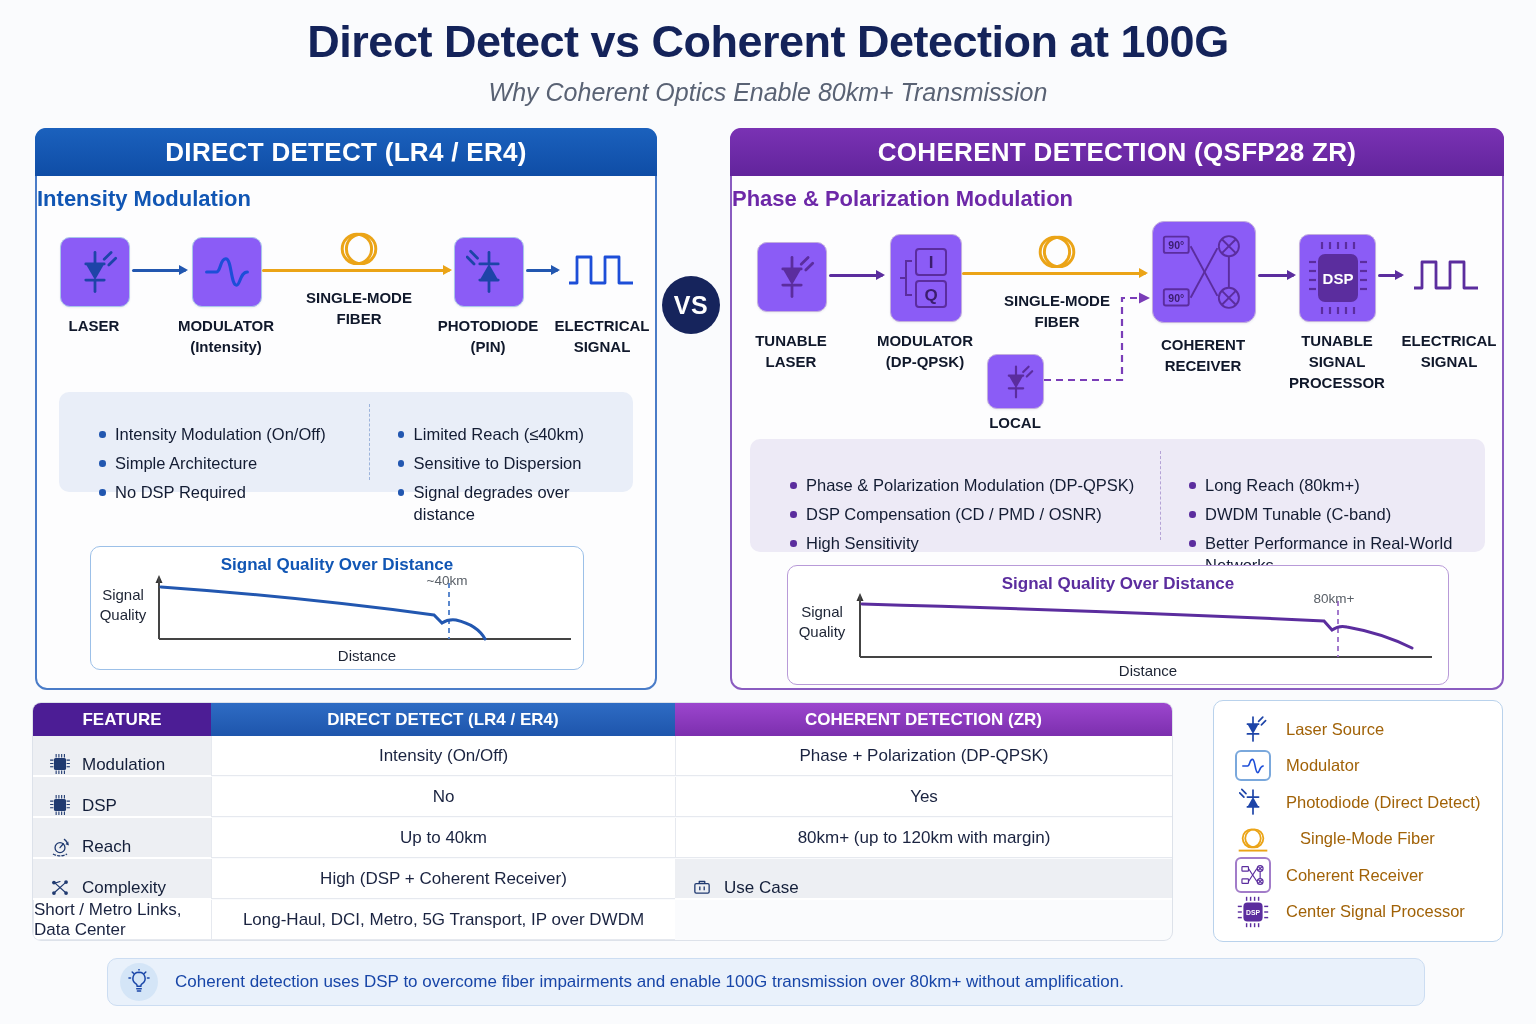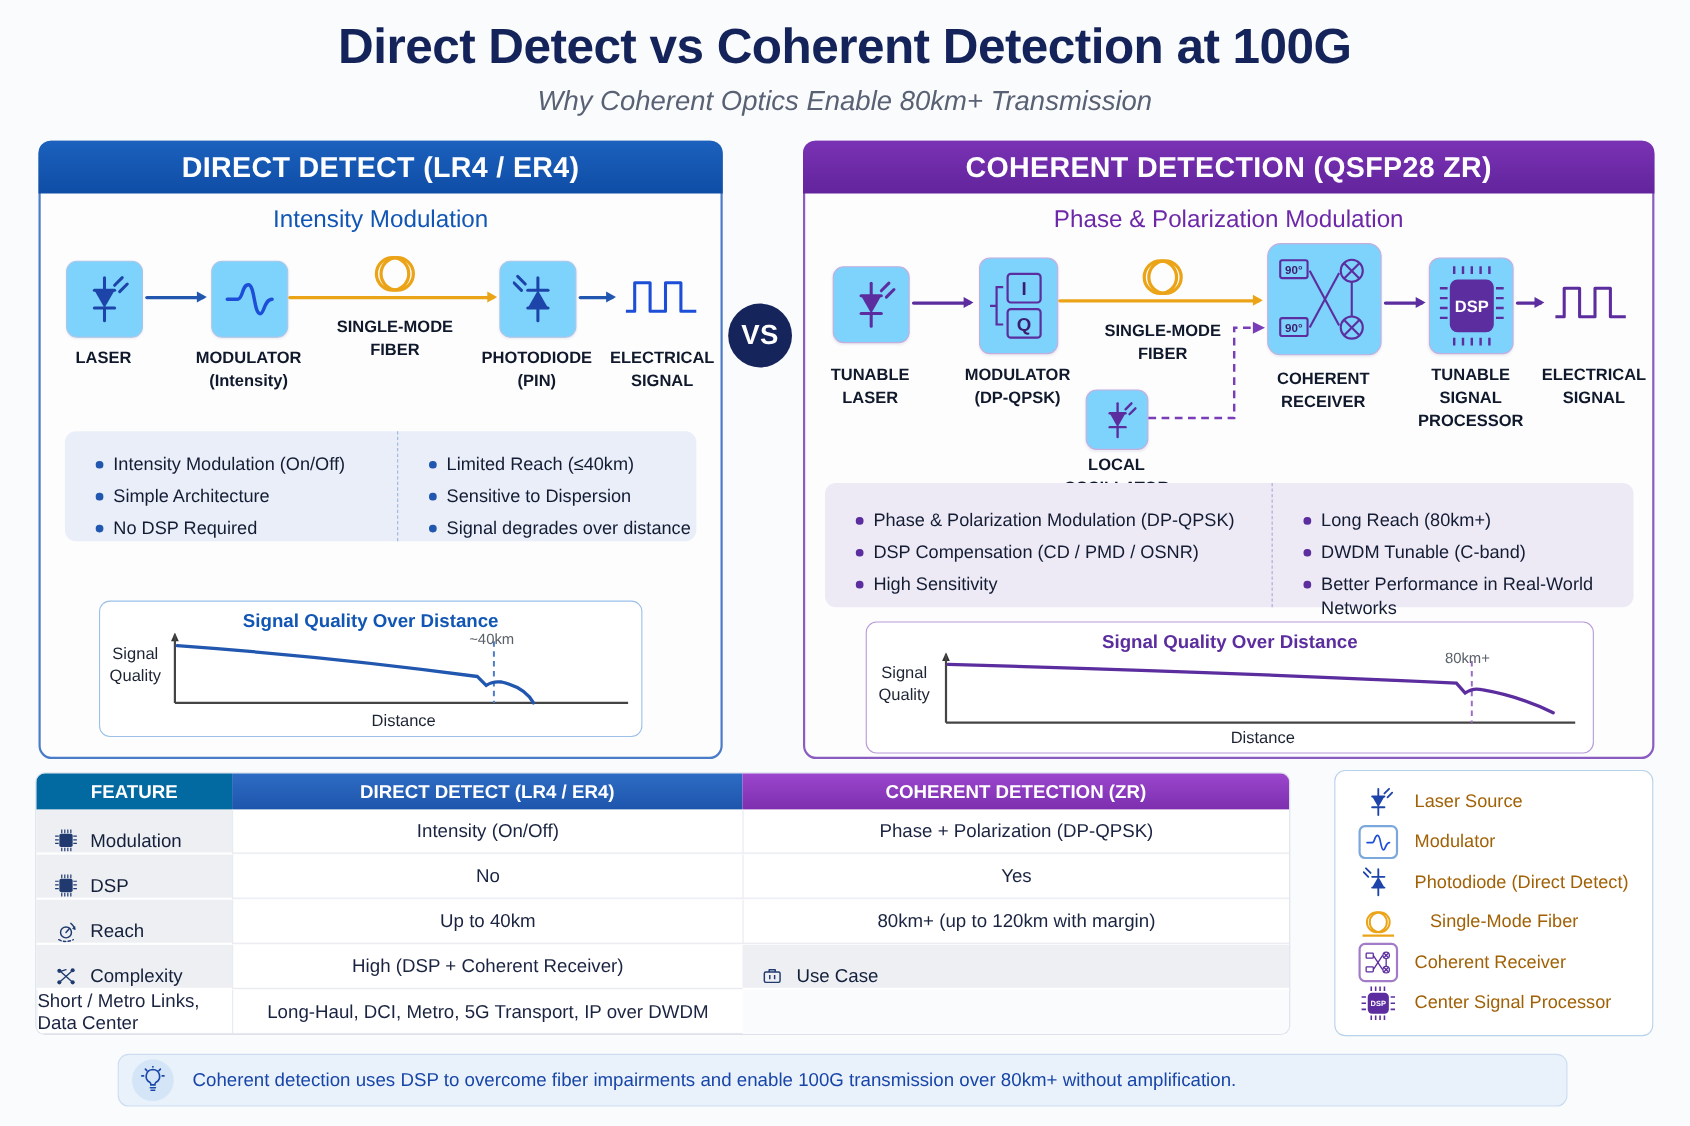--- a/index.html
+++ b/index.html
@@ -15,44 +15,44 @@
 
   
   .panel{position:absolute;background:#fdfdfe;border-radius:12px}
   .panel.left{left:35px;top:128px;width:618px;height:558px;border:2px solid #4a7cc8}
   .panel.right{left:730px;top:128px;width:770px;height:558px;border:2px solid #8a5cc0}
   .phead{position:absolute;left:-2px;top:-2px;right:-2px;height:48px;line-height:48px;
          text-align:center;color:#fff;font-weight:800;font-size:26px;
          border-radius:11px 11px 0 0;letter-spacing:.3px}
   .phead.blue{background:linear-gradient(180deg,#1b61bd,#0f4da6)}
   .phead.purple{background:linear-gradient(180deg,#7a32b4,#62249c)}
-  .psub{position:absolute;left:0;right:0;top:56px;text-align:center;font-size:22px;font-weight:400}
+  .psub{position:absolute;left:0;right:0;top:56px;font-size:22px;font-weight:700}
   .psub.blue{color:#1156b4}.psub.purple{color:#6d28a8}
 
   
-  .ibox{width:68px;height:68px;border-radius:10px;background:#7dd3fc;
+  .ibox{width:68px;height:68px;border-radius:10px;background:#8b5cf6;
         display:grid;place-items:center;box-shadow:0 1px 2px rgba(20,40,90,.08)}
   .ibox.bblue{border:1.6px solid #a9c6ea}
   .ibox.bpurple{border:1.6px solid #c3aede}
   .nlabel{position:absolute;text-align:center;font-size:15px;font-weight:700;
           color:#10182b;line-height:21px}
   .nlabel .sub{font-weight:600}
   .arr{position:absolute;height:2.6px;border-radius:2px}
   .arr::after{content:"";position:absolute;right:-2px;top:-4.4px;width:0;height:0;
               border-top:5.8px solid transparent;border-bottom:5.8px solid transparent;
               border-left:9px solid}
   .arr.blue{background:#2257b0}.arr.blue::after{border-left-color:#2257b0}
   .arr.purple{background:#5b2d9e}.arr.purple::after{border-left-color:#5b2d9e}
   .arr.yellow{background:#eba417}.arr.yellow::after{border-left-color:#eba417}
 
   
   .bullets{position:absolute;display:flex;border-radius:10px}
   .bullets.bgblue{background:#e9eef8}
   .bullets.bgpurple{background:#edeaf6}
-  .bcol{list-style:none;margin:0;padding:12px 0 0 28px}
+  .bcol{list-style:none;margin:12px;padding:12px 0 0 28px}
   .bcol li{position:relative;margin:7px 0;padding-left:16px;font-size:16.5px;
            line-height:22px;color:#131c33}
   .bcol li::before{content:"";position:absolute;left:0;top:8px;width:6.5px;height:6.5px;border-radius:50%}
   .blue-d li::before{background:#2257b0}
   .purple-d li::before{background:#5b2d9e}
   .divided{border-left:1.6px dashed #9db4dc;margin-left:6px}
   .bullets.bgpurple .divided{border-left-color:#b5a3d6}
 
   
   .chart{position:absolute;background:#fff;border-radius:10px}
@@ -67,21 +67,21 @@
   .vs{position:absolute;left:662px;top:276px;width:58px;height:58px;border-radius:50%;
       background:#16245c;color:#fff;font-size:25px;font-weight:800;
       display:grid;place-items:center;letter-spacing:.5px}
 
   
   .ctable{position:absolute;left:33px;top:703px;width:1139px;
           display:grid;grid-template-columns:178px 464px 497px;
           grid-auto-rows:auto;border-radius:8px;overflow:hidden;
           box-shadow:0 0 0 1px #dde2ea}
   .th{height:33px;display:grid;place-items:center;color:#fff;font-weight:800;font-size:17px}
-  .th.feat{background:#0369a1}
+  .th.feat{background:#4c1d95}
   .th.dd{background:linear-gradient(180deg,#2e6cc4,#1e55ac)}
   .th.coh{background:linear-gradient(180deg,#9c46ce,#7c2fae)}
   .tf{height:39px;background:#edeff3;display:flex;align-items:flex-end;gap:11px;
       padding-left:16px;font-size:17px;font-weight:500;color:#141f3a;
       border-bottom:2px solid #fff}
   .tf svg{color:#203a70;flex:0 0 auto}
   .td{height:39px;background:#fff;display:grid;place-items:center;font-size:17px;
       color:#1a2340;border-bottom:1.5px solid #e6e9ef;border-left:1.5px solid #e6e9ef}
 
   

